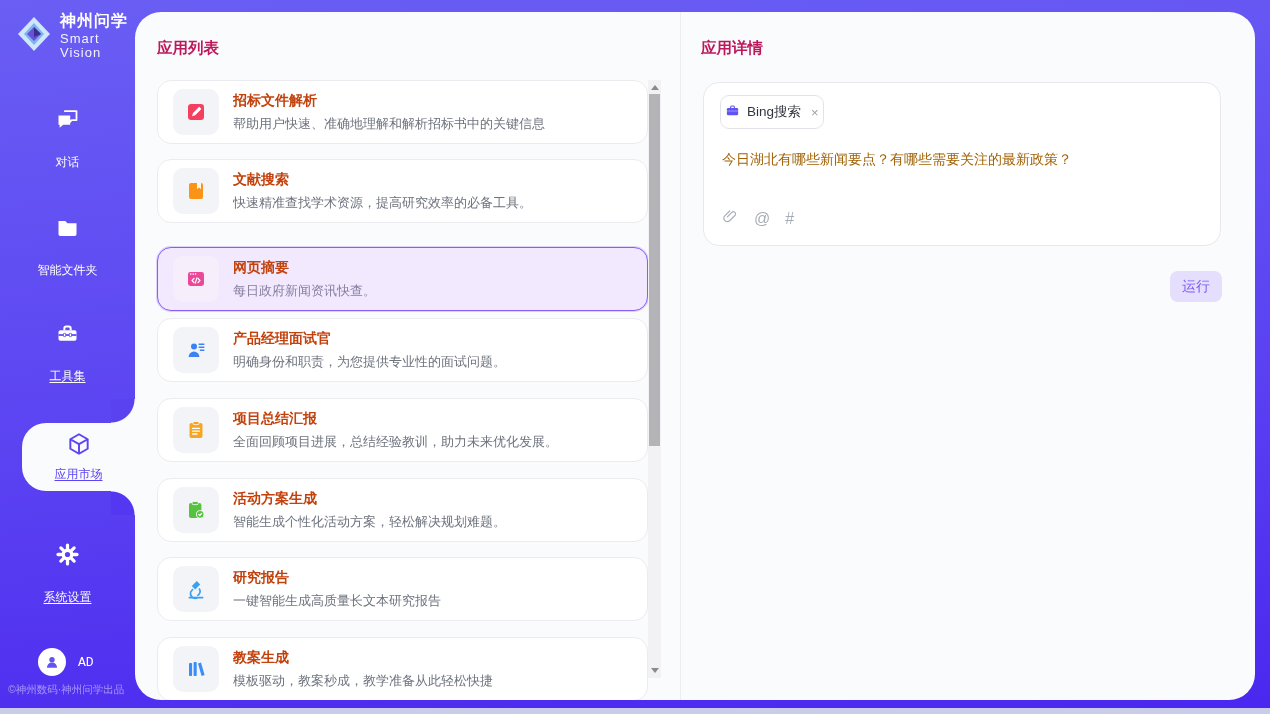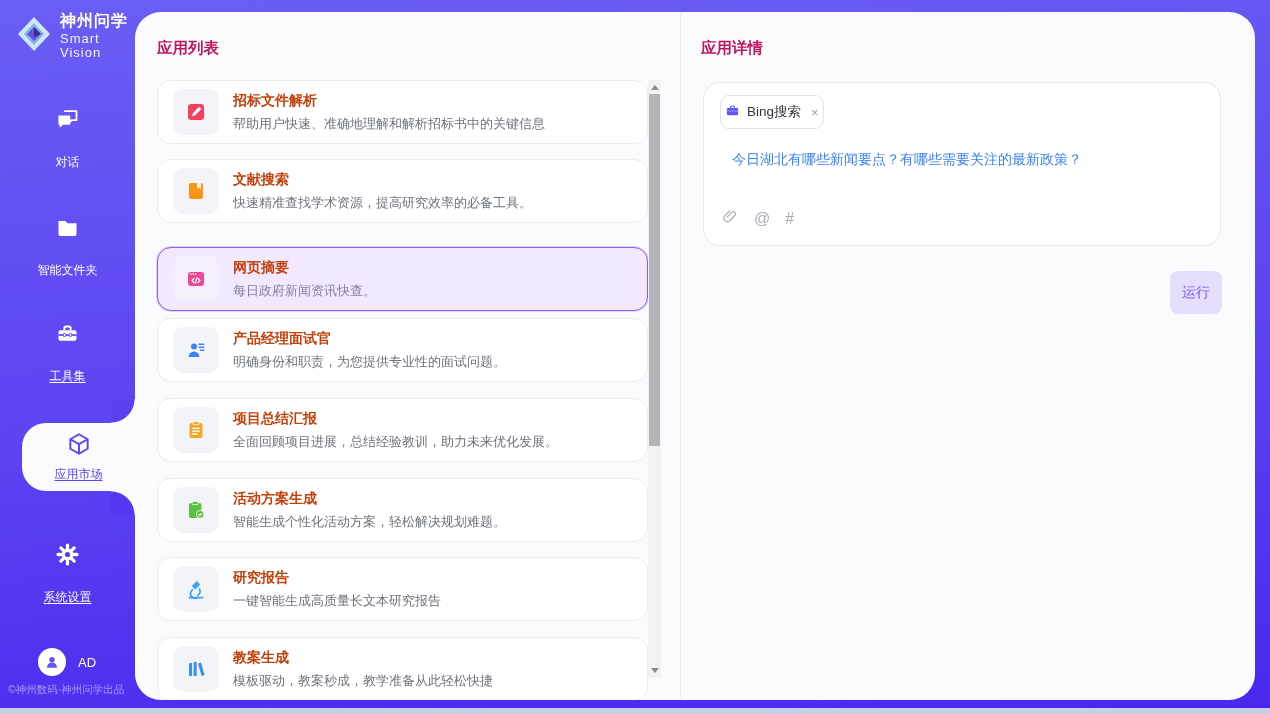--- a/index.html
+++ b/index.html
@@ -31,21 +31,21 @@
   .nav-label.u{text-decoration:underline;text-underline-offset:2px;}
   .active-bubble{
     position:absolute;left:22px;top:423px;width:113px;height:68px;
     background:#fafbfc;border-radius:24px 0 0 24px;
     display:flex;flex-direction:column;align-items:center;justify-content:center;
     gap:5px;color:#5b46f3;cursor:pointer;
   }
   .notch{position:absolute;left:111px;width:24px;height:24px;}
   .notch.top{top:399px;background:radial-gradient(circle at 0 0,#5a42f1 23px,#fafbfc 24px);}
   .notch.bot{top:491px;background:radial-gradient(circle at 0 100%,#5437f0 23px,#fafbfc 24px);}
-  .user-row{position:absolute;left:38px;top:648px;display:flex;align-items:center;gap:12px;cursor:pointer;}
+  .user-row{position:absolute;left:38px;top:648px;display:flex;align-items:center;gap:12px;cursor:pointer;font-family:Liberation Mono, monospace;}
   .avatar{width:28px;height:28px;border-radius:50%;background:#fff;display:flex;align-items:center;justify-content:center;}
   .user-name{color:#fff;font-size:13px;}
   .copyright{position:absolute;left:8px;top:683px;width:127px;color:rgba(255,255,255,.48);font-size:10.5px;}
 
   
   .list-col{position:absolute;left:0;top:0;width:545px;height:688px;}
   .panel-title{position:absolute;left:22px;top:26px;font-size:15.5px;font-weight:bold;color:#be185d;margin:0;}
   .card{
     position:absolute;left:22px;width:491px;height:64px;background:#fff;
     border:1px solid #ececf0;border-radius:14px;box-sizing:border-box;cursor:pointer;
@@ -78,25 +78,25 @@
   .prompt-card{
     position:absolute;left:22px;top:70px;width:518px;height:164px;background:#fff;
     border:1px solid #e8e8ec;border-radius:16px;box-sizing:border-box;
   }
   .tag{
     position:absolute;left:16px;top:12px;height:32px;display:inline-flex;align-items:center;
     gap:7px;padding:0 4px;border:1px solid #e2e3e8;border-radius:9px;background:#fff;cursor:pointer;
   }
   .tag-label{font-size:13.5px;color:#30343d;}
   .tag-close{font-size:13px;color:#9aa0aa;margin-left:3px;cursor:pointer;}
-  .query{position:absolute;left:28px;top:68px;right:18px;font-size:14px;color:#3b82f6;cursor:text;}
+  .query{position:absolute;left:18px;top:68px;right:18px;font-size:14px;color:#a16207;cursor:text;}
   .tool-row{position:absolute;left:18px;bottom:16px;display:flex;align-items:center;gap:15px;color:#a7adb8;}
   .tool-row .glyph{font-size:16px;line-height:1;cursor:pointer;}
   .run-btn{
-    position:absolute;top:259px;right:33px;width:52px;height:43px;border:none;border-radius:8px;
+    position:absolute;top:259px;right:33px;width:52px;height:31px;border:none;border-radius:8px;
     background:#e5defc;color:#7b5bf5;font-size:14px;font-family:inherit;cursor:pointer;
   }
 </style>
 </head>
 <body>
 
 <div>
 
   <aside class="sidebar">
     <div class="logo">

